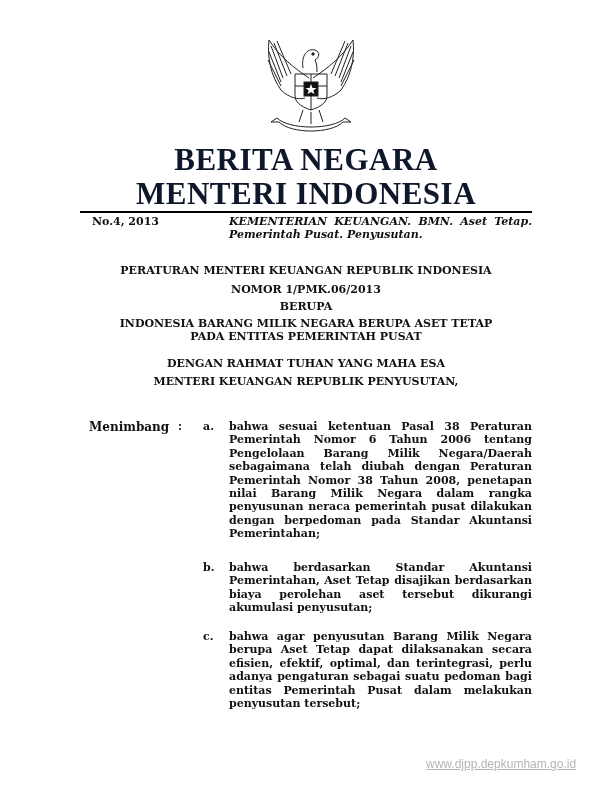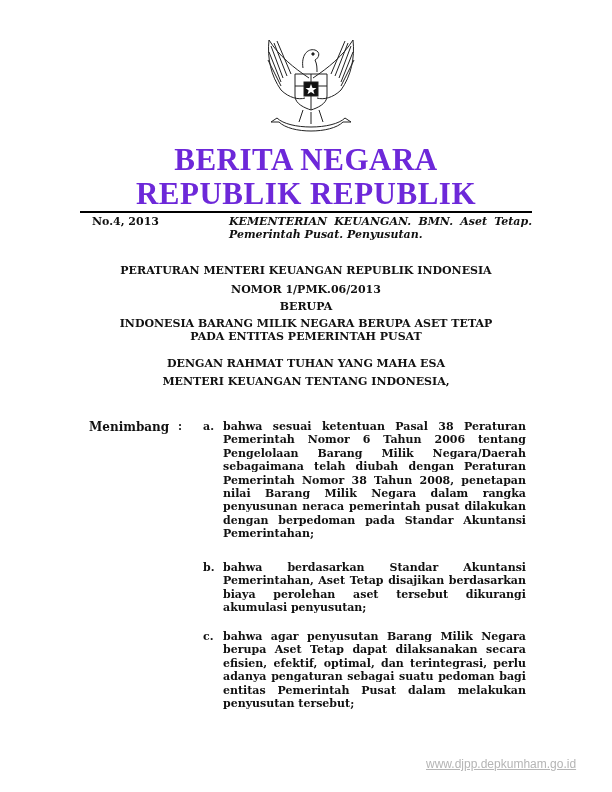--- a/index.html
+++ b/index.html
@@ -1,29 +1,29 @@
 <!DOCTYPE html>
 <html><head>
 <meta charset="utf-8">
 <style>
   html, body { margin: 0; padding: 0; background: #ffffff; }
   body { width: 612px; height: 792px; position: relative; overflow: hidden; color: #111; font-family: "DejaVu Serif", serif; }
   .emblem { position: absolute; left: 259px; top: 38px; width: 104px; height: 100px; }
-  .title { position: absolute; left: 0; width: 612px; text-align: center; font-family: "Liberation Serif", serif; font-weight: bold; color: #6d28d9; }
+  .title { position: absolute; left: 0; width: 612px; text-align: center; font-family: "Liberation Serif", serif; font-weight: bold; color: #0f172a; }
   .t1 { top: 142px; font-size: 31px; letter-spacing: 0.5px; }
   .t2 { top: 176px; font-size: 31px; letter-spacing: 0.5px; }
   .rule { position: absolute; left: 80px; top: 211px; width: 452px; height: 2px; background: #000; }
   .hdr { position: absolute; top: 215px; font-size: 11px; font-weight: bold; line-height: 13px; }
   .hdr-no { left: 80px; margin-left: 12px; }
   .hdr-right { left: 229px; width: 303px; text-align: justify; font-style: italic; }
   .center { position: absolute; left: 80px; width: 452px; text-align: center; font-size: 11px; font-weight: bold; line-height: 13px; }
   .lbl { position: absolute; left: 89px; top: 420px; font-size: 12px; font-weight: bold; }
   .colon { position: absolute; left: 178px; top: 420px; font-size: 11px; font-weight: bold; }
   .item-letter { position: absolute; left: 203px; font-size: 11px; font-weight: bold; }
-  .item-text { position: absolute; left: 223px; width: 303px; font-size: 11px; font-weight: bold; line-height: 13.4px; text-align: justify; text-align-last: left; }
+  .item-text { position: absolute; left: 229px; width: 303px; font-size: 11px; font-weight: bold; line-height: 13.4px; text-align: justify; text-align-last: left; }
   .footer { position: absolute; left: 426px; top: 757px; font-family: "Liberation Sans", sans-serif; font-size: 12px; color: #b5b5b5; text-decoration: underline; text-align: center; }
 </style>
 </head>
 <body>
 
 <div class="emblem">
   <svg width="104" height="100" viewBox="0 0 104 100">
     <g fill="none" stroke="#222" stroke-width="1">
 
       <path d="M50 40 C 35 30, 20 18, 10 2 C 8 20, 12 38, 22 52 C 30 60, 40 62, 46 60"></path>
@@ -53,34 +53,34 @@
 
       <path d="M18 80 C 30 92, 74 92, 86 80"></path>
       <path d="M20 84 C 32 96, 72 96, 84 84"></path>
       <path d="M18 80 L 12 84 L 20 84"></path>
         <path d="M86 80 L 92 84 L 84 84"></path>
     </g>
   </svg>
 </div>
 
 <div class="title t1">BERITA NEGARA</div>
-<div class="title t2">REPUBLIK REPUBLIK</div>
+<div class="title t2">MENTERI INDONESIA</div>
 
 <div class="rule"></div>
 
 <div class="hdr hdr-no">No.4, 2013</div>
 <div class="hdr hdr-right">KEMENTERIAN KEUANGAN. BMN. Aset Tetap. Pemerintah Pusat. Penyusutan.</div>
 
 <div class="center" style="top:264px">PERATURAN MENTERI KEUANGAN REPUBLIK INDONESIA</div>
 <div class="center" style="top:283px">NOMOR 1/PMK.06/2013</div>
 <div class="center" style="top:300px">BERUPA</div>
 <div class="center" style="top:317px">INDONESIA BARANG MILIK NEGARA BERUPA ASET TETAP</div>
 <div class="center" style="top:330px">PADA ENTITAS PEMERINTAH PUSAT</div>
 <div class="center" style="top:357px">DENGAN RAHMAT TUHAN YANG MAHA ESA</div>
-<div class="center" style="top:375px">MENTERI KEUANGAN TENTANG INDONESIA,</div>
+<div class="center" style="top:375px">MENTERI KEUANGAN REPUBLIK PENYUSUTAN,</div>
 
 <div class="lbl">Menimbang</div>
 <div class="colon">:</div>
 
 <div class="item-letter" style="top:420px">a.</div>
 <div class="item-text" style="top:420px">bahwa sesuai ketentuan Pasal 38 Peraturan Pemerintah Nomor 6 Tahun 2006 tentang Pengelolaan Barang Milik Negara/Daerah sebagaimana telah diubah dengan Peraturan Pemerintah Nomor 38 Tahun 2008, penetapan nilai Barang Milik Negara dalam rangka penyusunan neraca pemerintah pusat dilakukan dengan berpedoman pada Standar Akuntansi Pemerintahan;</div>
 
 <div class="item-letter" style="top:561px">b.</div>
 <div class="item-text" style="top:561px">bahwa berdasarkan Standar Akuntansi Pemerintahan, Aset Tetap disajikan berdasarkan biaya perolehan aset tersebut dikurangi akumulasi penyusutan;</div>
 

